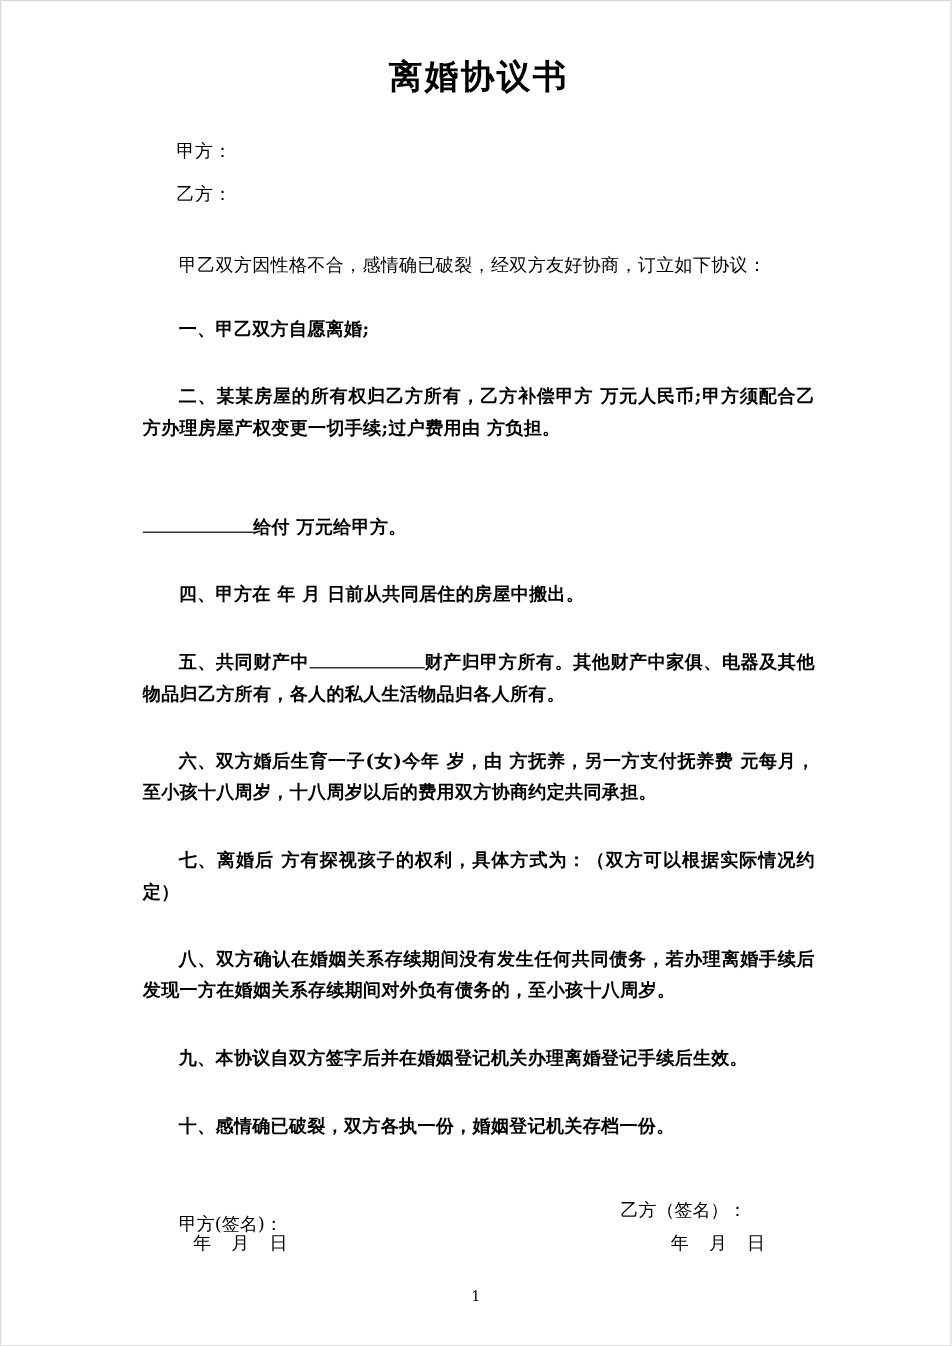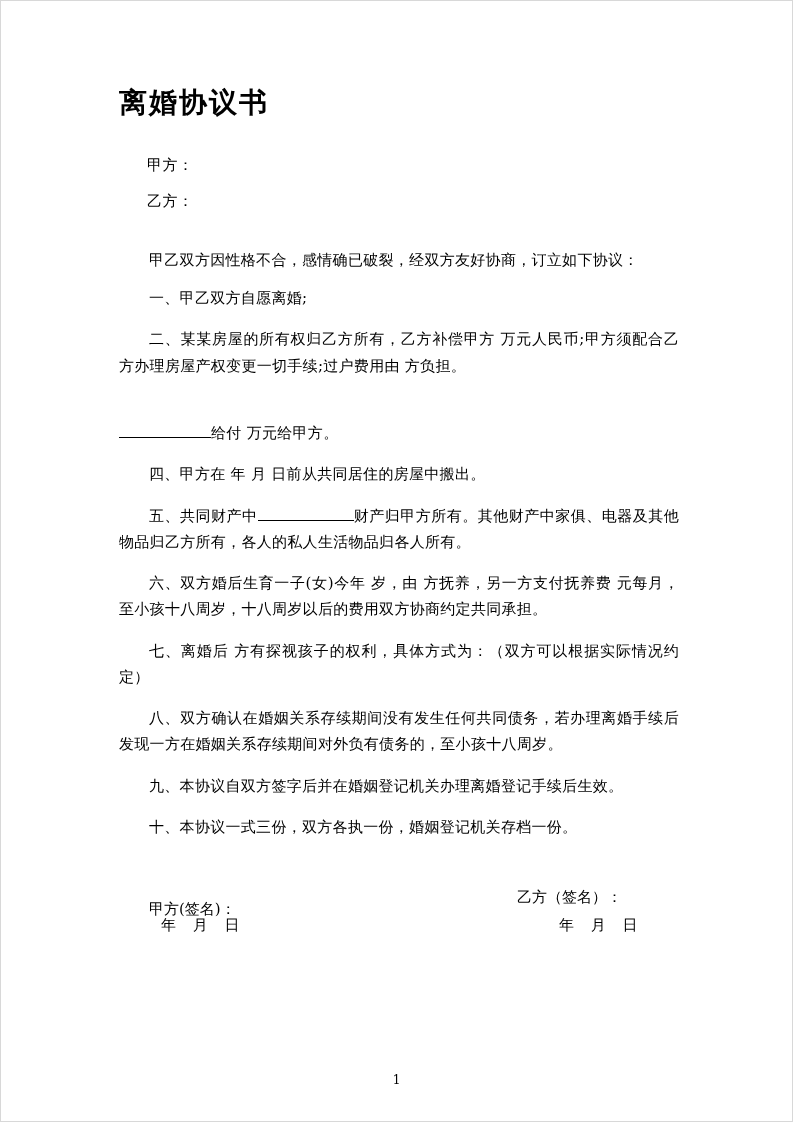--- a/index.html
+++ b/index.html
@@ -23,50 +23,51 @@
     border: 1px solid #d8d8d8;
     background: #fff;
   }
   .content {
     position: absolute;
     left: 118px;
     top: 0;
     width: 560px;
   }
   .doc-title {
-    text-align: left;
+    text-align: center;
     font-size: 28px;
     font-weight: bold;
     letter-spacing: 2px;
-    margin-top: 83px;
+    margin-top: 44px;
     margin-bottom: 0;
     font-family: "DejaVu Serif", "Liberation Serif", serif;
   }
   .party-line {
     font-size: 15px;
     margin-top: 34px;
     text-indent: 28px;
     letter-spacing: 0.5px;
   }
   .party-line.second {
     margin-top: 17px;
   }
   .intro {
     font-size: 15px;
     margin-top: 40px;
     text-indent: 30px;
     letter-spacing: 0.3px;
   }
   .clause {
     font-size: 15px;
-    margin-top: 15px;
+    margin-top: 30px;
     text-indent: 30px;
     line-height: 1.75;
     letter-spacing: 0.3px;
     text-align: justify;
+    font-weight: bold;
   }
   .blank-ul {
     display: inline-block;
     border-bottom: 1px solid #000;
     height: 1em;
     vertical-align: baseline;
   }
   .u-long { width: 92px; }
   .u-mid { width: 96px; }
   .sign-block {
@@ -138,21 +139,21 @@
     </div>
 
     <div class="clause">六、双方婚后生育一子(女)今年 岁，由 方抚养，另一方支付抚养费 元每月，至小孩十八周岁，十八周岁以后的费用双方协商约定共同承担。</div>
 
     <div class="clause">七、离婚后 方有探视孩子的权利，具体方式为：（双方可以根据实际情况约定）</div>
 
     <div class="clause">八、双方确认在婚姻关系存续期间没有发生任何共同债务，若办理离婚手续后发现一方在婚姻关系存续期间对外负有债务的，至小孩十八周岁。</div>
 
     <div class="clause">九、本协议自双方签字后并在婚姻登记机关办理离婚登记手续后生效。</div>
 
-    <div class="clause">十、本协议一式三份，双方各执一份，婚姻登记机关存档一份。</div>
+    <div class="clause">十、感情确已破裂，双方各执一份，婚姻登记机关存档一份。</div>
 
     <div class="sign-block">
       <span class="sign-left">甲方(签名)：</span>
       <span class="sign-right">乙方（签名）：</span>
       <span class="sign-date-left">年 月 日</span>
       <span class="sign-date-right">年 月 日</span>
     </div>
 
   </div>
 

